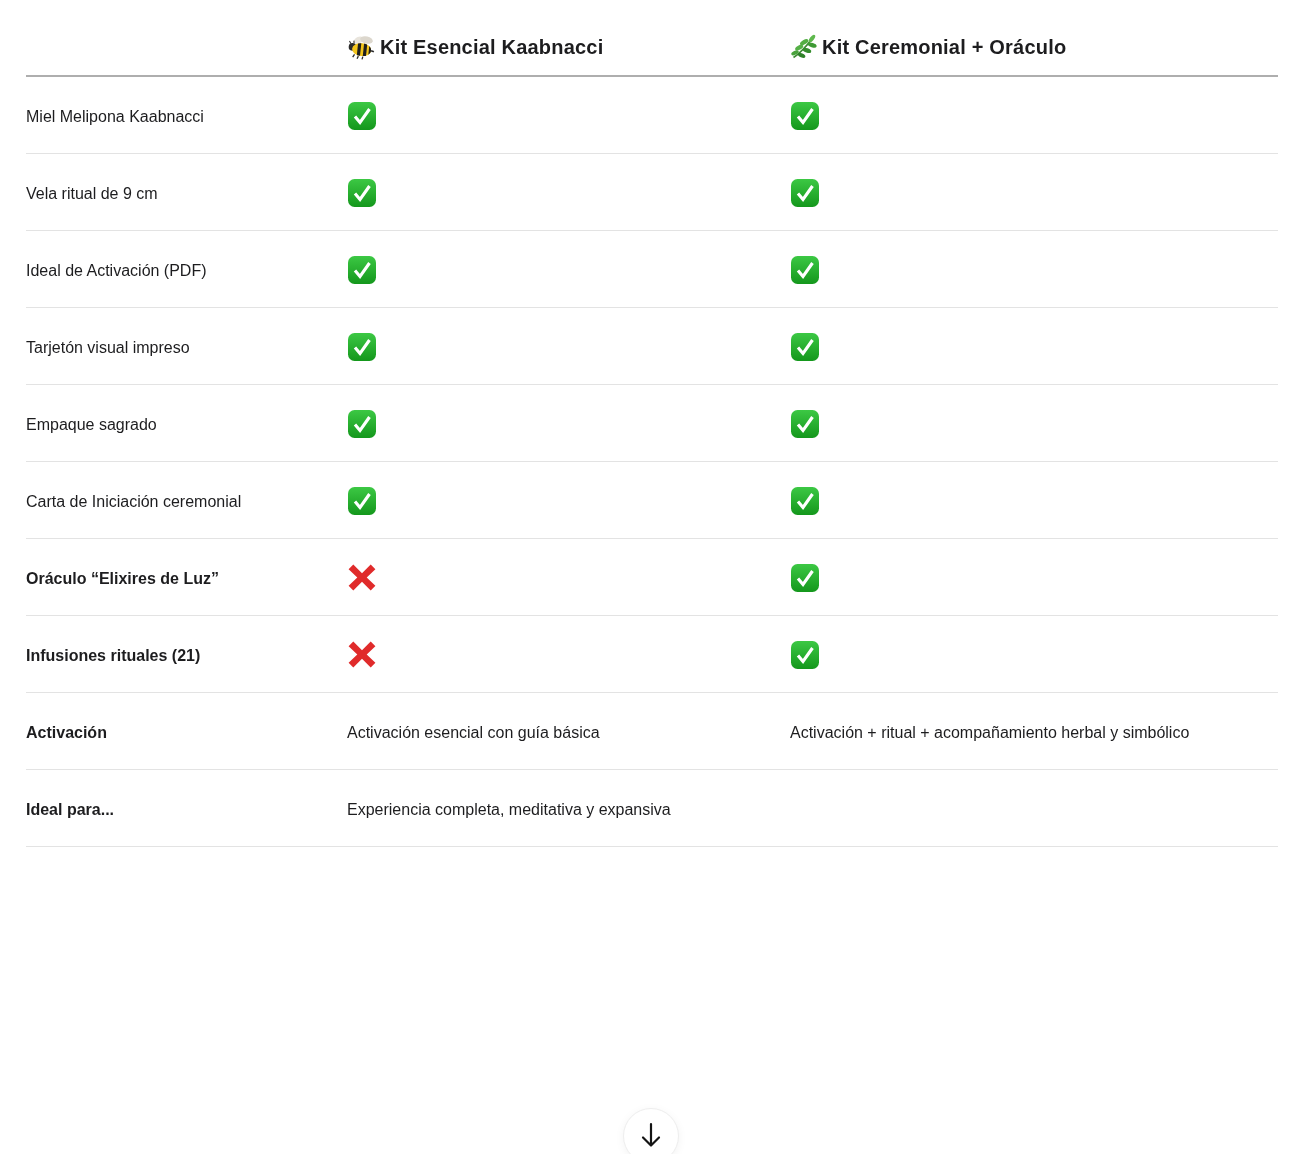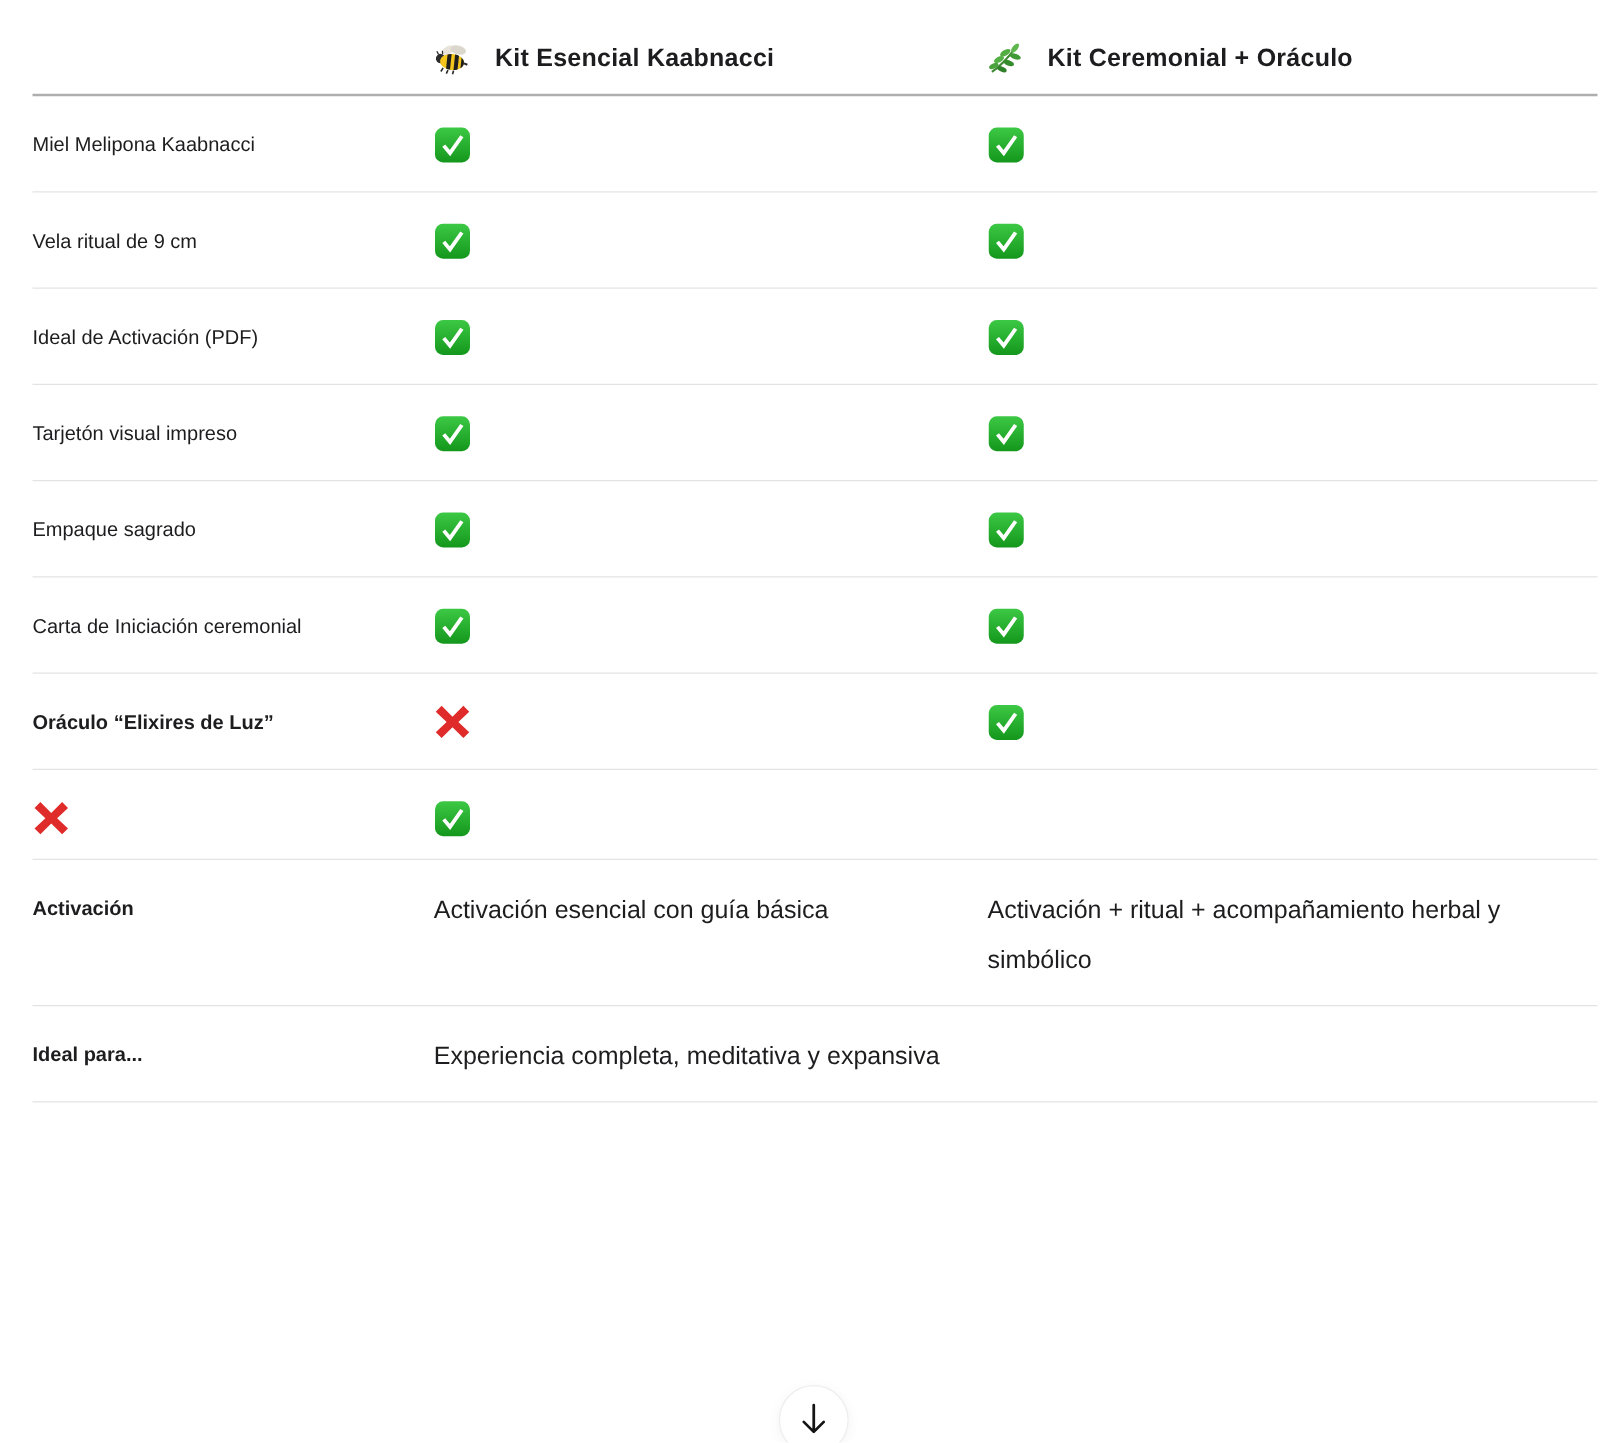--- a/index.html
+++ b/index.html
@@ -21,39 +21,39 @@
     grid-template-columns: 321px 443px 1fr;
     border-bottom: 1px solid #e3e3e3;
   }
   .header-row {
     display: grid;
     grid-template-columns: 321px 443px 1fr;
     height: 77px;
     padding-top: 19px;
     border-bottom: 2px solid #aeaeae;
   }
-  .header-cell { display: flex; align-items: center; gap: 21px; }
+  .header-cell { display: flex; align-items: center; gap: 5px; }
   .header-label { font-size: 20px; font-weight: 700; letter-spacing: .2px; }
   .header-cell svg { flex: 0 0 auto; }
 
   .cell { padding: 20px 10px 16px 0; }
   .icon-cell { padding-top: 24px; padding-bottom: 12px; }
 
   .feature {
     display: block;
     max-width: 230px;
     font-size: 16px;
     line-height: 40px;
     font-weight: 400;
   }
   .feature.bold { font-weight: 700; }
 
   .cell-text {
     display: block;
-    font-size: 20px;
+    font-size: 16px;
     line-height: 40px;
     font-weight: 400;
   }
   .col-esencial .cell-text { max-width: 330px; }
   .col-ceremonial .cell-text { max-width: 440px; }
 
   .scroll-btn {
     position: absolute;
     left: 623px;
     top: 1108px;
@@ -314,20 +314,23 @@
         <stop offset="1" stop-color="#14971c"></stop>
       </linearGradient>
     </defs>
     <rect x="1" y="1" width="28" height="28" rx="6.5" fill="url(#chkGrad)"></rect>
     <path d="M8 15.5 L13 21.5 L22.5 8" fill="none" stroke="#ffffff" stroke-width="3.1"></path>
   </svg>
 </div>
     </div>
 
     <div class="row">
+      <div class="cell">
+          <span class="feature bold">Infusiones rituales (21)</span>
+        </div>
       <div class="cell icon-cell col-esencial">
   <svg width="30" height="29" viewBox="0 0 30 29" aria-hidden="true">
     <path d="M6.3 1.6 L15 10.3 L23.7 1.6 L28.4 6.3 L19.7 14.5 L28.4 22.7 L23.7 27.4 L15 18.7 L6.3 27.4 L1.6 22.7 L10.3 14.5 L1.6 6.3 Z" fill="#e02b2b"></path>
   </svg>
 </div>
       <div class="cell icon-cell col-ceremonial">
   <svg width="30" height="30" viewBox="0 0 30 30" aria-hidden="true">
     <defs>
       <linearGradient id="chkGrad" x1="0" y1="0" x2="0" y2="1">
         <stop offset="0" stop-color="#3cc844"></stop>

